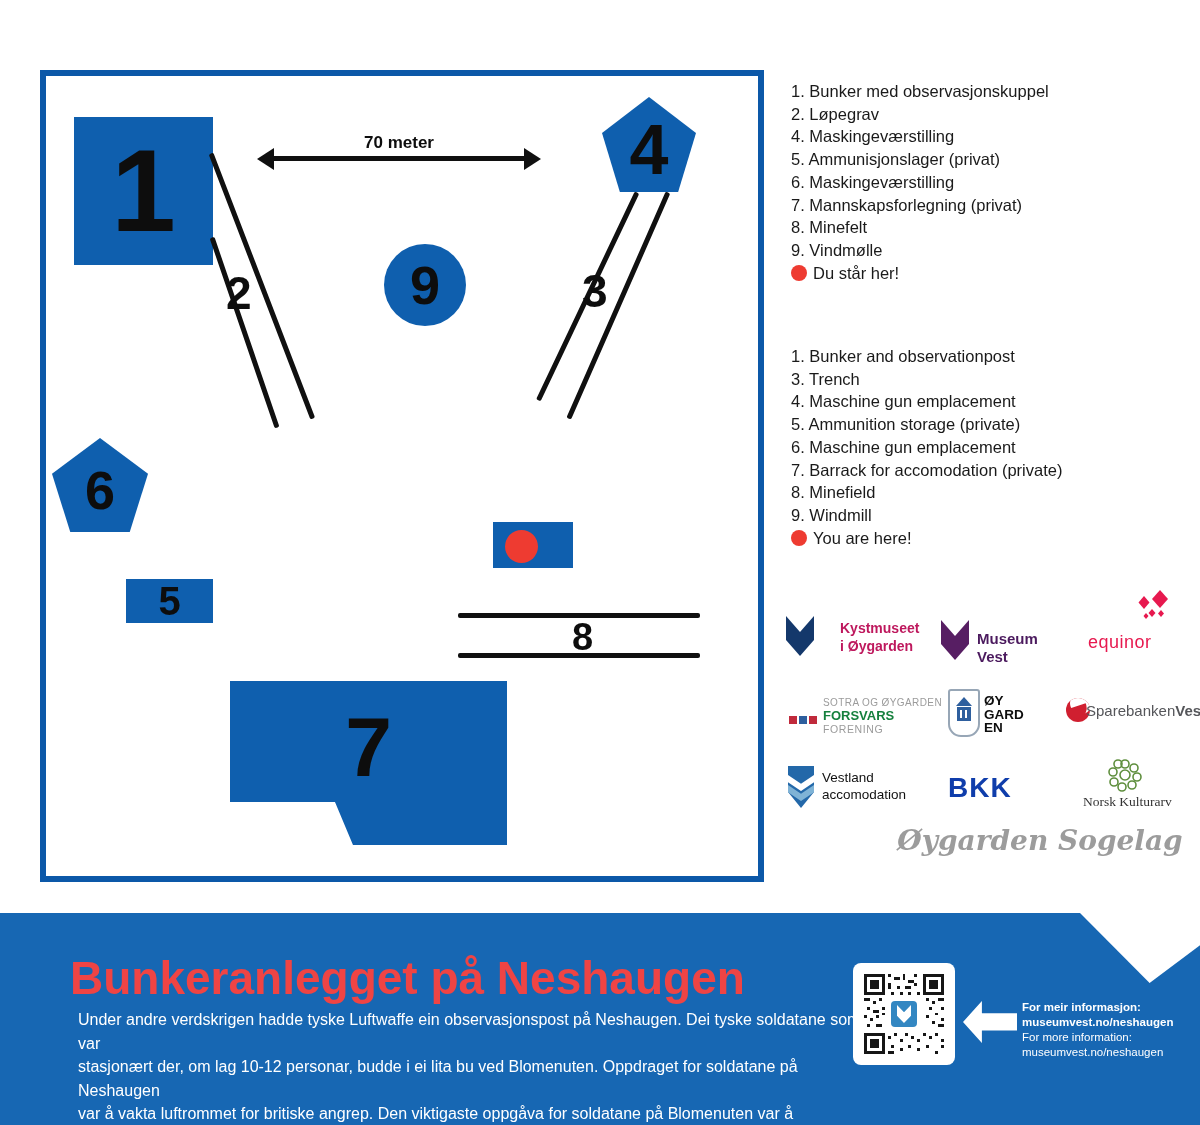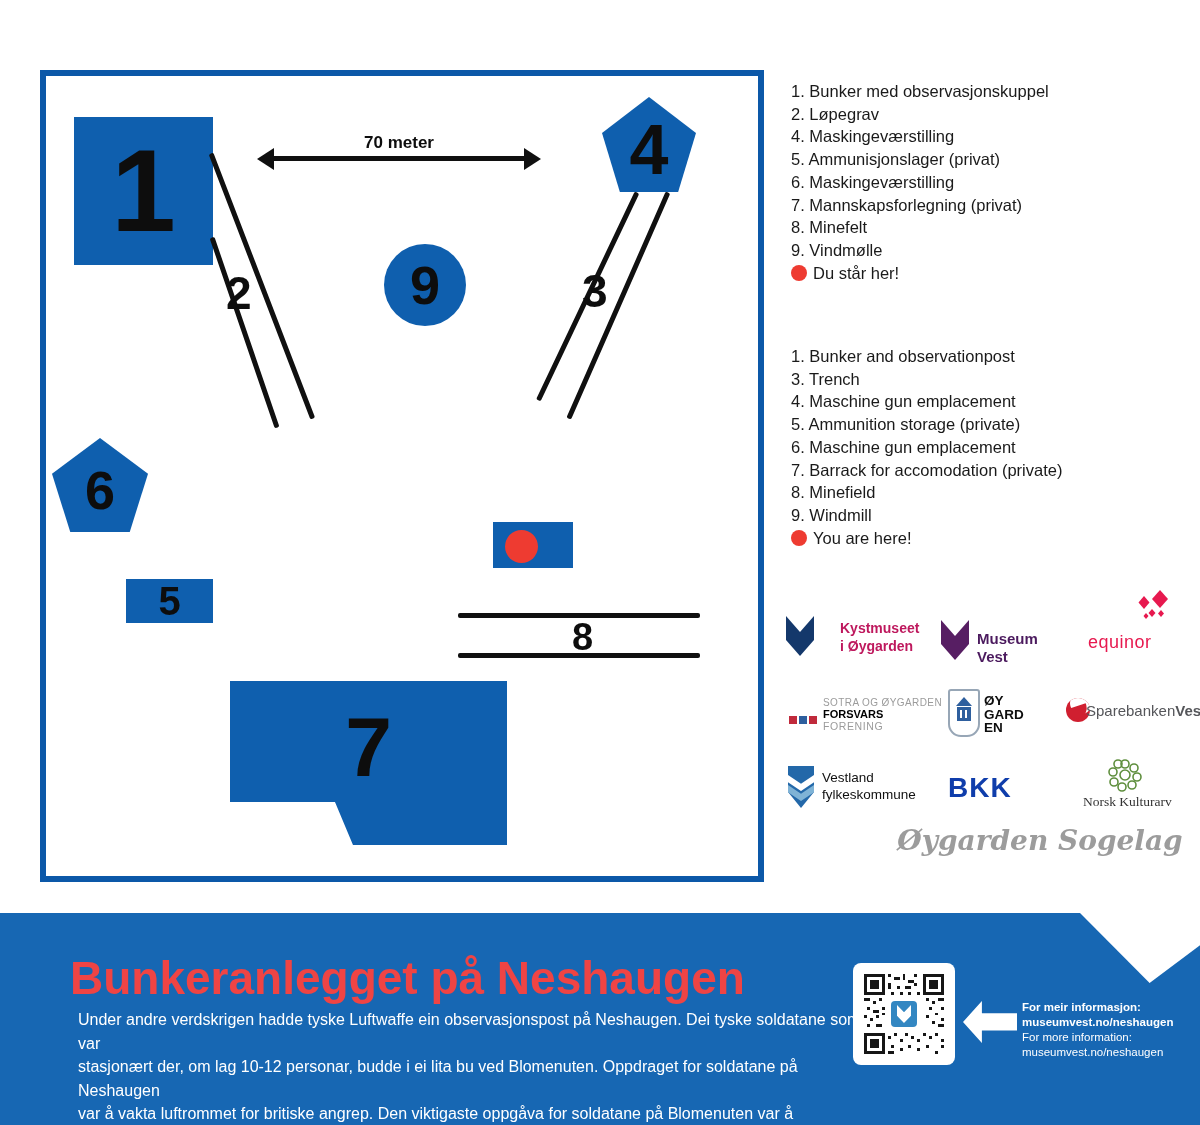--- a/index.html
+++ b/index.html
@@ -53,21 +53,21 @@
   #kyst-text{left:840px;top:619px;font-size:14px;font-weight:bold;color:#be185d;line-height:18px;}
   #mv-chev{left:941px;top:620px;width:28px;height:40px;background:#571e63;}
   #mv-text{left:977px;top:622px;font-size:15px;font-weight:bold;color:#4b1a5e;line-height:18px;margin-top:8px;}
   #equinor-icon{left:1134px;top:589px;}
   #equinor-text{left:1088px;top:632px;font-size:18px;color:#e7194f;letter-spacing:.5px;}
   .sq-mini{display:inline-block;width:8px;height:8px;margin-right:2px;}
   #fors-block{left:789px;top:697px;display:flex;align-items:flex-start;}
   #fors-squares{margin-top:13px;}
   #fors-text{margin-left:4px;}
   #fors-l1{font-size:10px;color:#9b9b9b;letter-spacing:.4px;}
-  #fors-l2{font-size:11px;font-weight:bold;color:#000000;}
+  #fors-l2{font-size:13px;font-weight:bold;color:#15803d;}
   #fors-l3{font-size:10.5px;color:#9b9b9b;letter-spacing:.6px;}
   #oy-shield{left:948px;top:689px;width:28px;height:44px;border:2px solid #97a6b6;
              border-radius:3px 3px 13px 13px;background:#fff;}
   .tower-roof{position:absolute;left:6px;top:6px;width:0;height:0;
               border-left:8px solid transparent;border-right:8px solid transparent;
               border-bottom:9px solid #2e5f9e;}
   .tower-body{position:absolute;left:7px;top:16px;width:14px;height:14px;background:#2e5f9e;
               box-shadow:inset 3px 0 0 #2e5f9e;}
   .tower-slit{position:absolute;width:2px;height:8px;background:#fff;top:19px;}
   #oy-text{left:984px;top:694px;font-size:13.5px;font-weight:bold;color:#0d0d0d;line-height:13.5px;}
@@ -238,21 +238,21 @@
   <div class="abs" id="sbv-text">
     <span>Sparebanken</span><b>Vest</b>
   </div>
 
   <div class="abs" id="vest-shield">
     <div class="vest-chev" id="vest-chev1"></div>
     <div class="vest-chev" id="vest-chev2"></div>
   </div>
   <div class="abs" id="vest-text">
     <div>Vestland</div>
-    <div>fylkeskommune</div>
+    <div>accomodation</div>
   </div>
 
   <div class="abs" id="bkk-text">BKK</div>
 
   <div class="abs" id="nk-icon">
     <svg width="34" height="34" viewBox="0 0 34 34">
       <g fill="none" stroke="#5f8f3e" stroke-width="1.6">
         <circle cx="17" cy="17" r="5"></circle>
           <circle cx="17" cy="6" r="4"></circle>
           <circle cx="26" cy="10" r="4"></circle>

